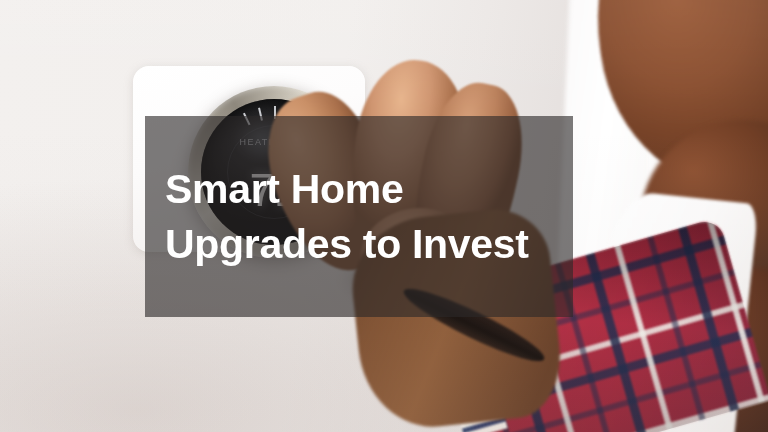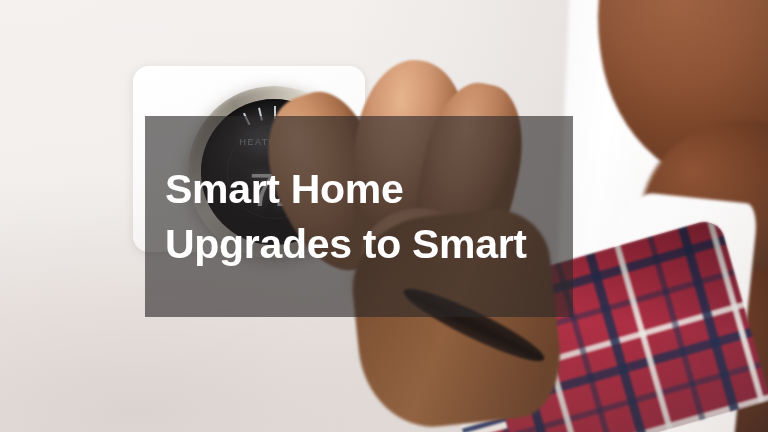--- a/index.html
+++ b/index.html
@@ -331,16 +331,16 @@
     </div>
 
     <div class="forearm"></div>
     <div class="wrist-band"></div>
 
     <div class="photo-grade"></div>
   </div>
 
   <div class="title-overlay">
     <div class="title-line">Smart Home</div>
-    <div class="title-line">Upgrades to Smart</div>
+    <div class="title-line">Upgrades to Invest</div>
   </div>
 
 </div>
 
 </body></html>

